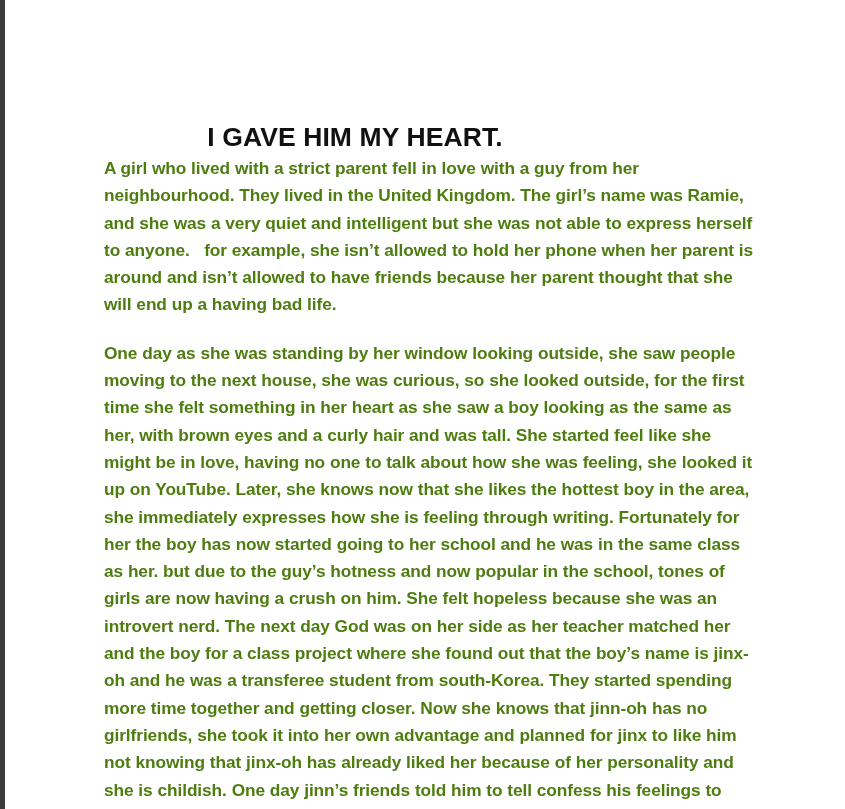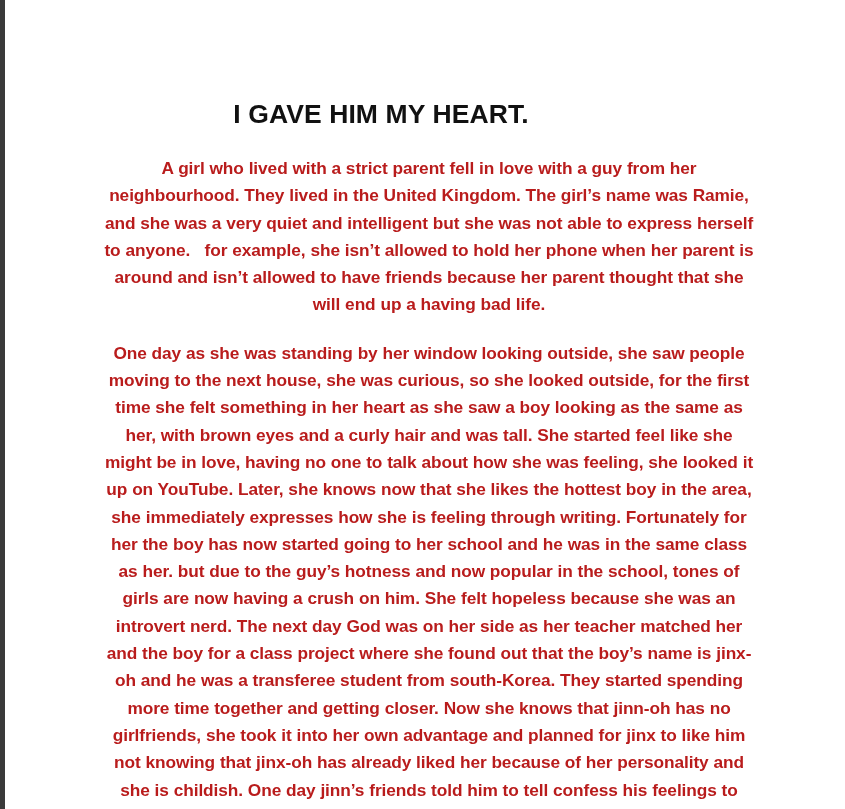--- a/index.html
+++ b/index.html
@@ -46,47 +46,46 @@
     top: 0;
     left: 5px;
     width: 840px;
     height: 809px;
     background: #ffffff;
     box-sizing: border-box;
   }
 
   .doc-title {
     position: absolute;
-    top: 100px;
+    top: 123px;
     left: 0;
     width: 700px;
     text-align: center;
     font-size: 26.5px;
     font-weight: bold;
     color: #111111;
     letter-spacing: 0.1px;
     margin: 0;
     line-height: 1.1;
-    padding-left: 26px;
   }
 
   .content-col {
     position: absolute;
     top: 155px;
     left: 99px;
     width: 650px;
   }
 
   .para {
     margin: 0 0 21px 0;
     font-size: 17.3px;
     font-weight: bold;
     line-height: 27.3px;
-    color: #b91c1c;
-    text-align: center;
+    color: #4d7c0f;
+    text-align: left;
     white-space: pre-wrap;
     letter-spacing: -0.08px;
     word-spacing: 0.1px;
   }
   .para:last-child {
     margin-bottom: 0;
   }
 </style>
 </head>
 <body>

